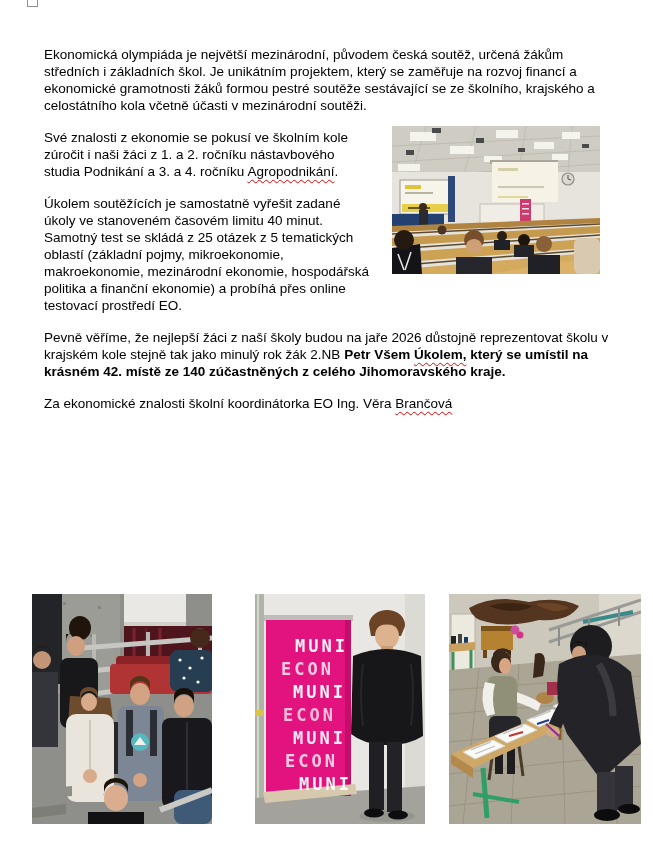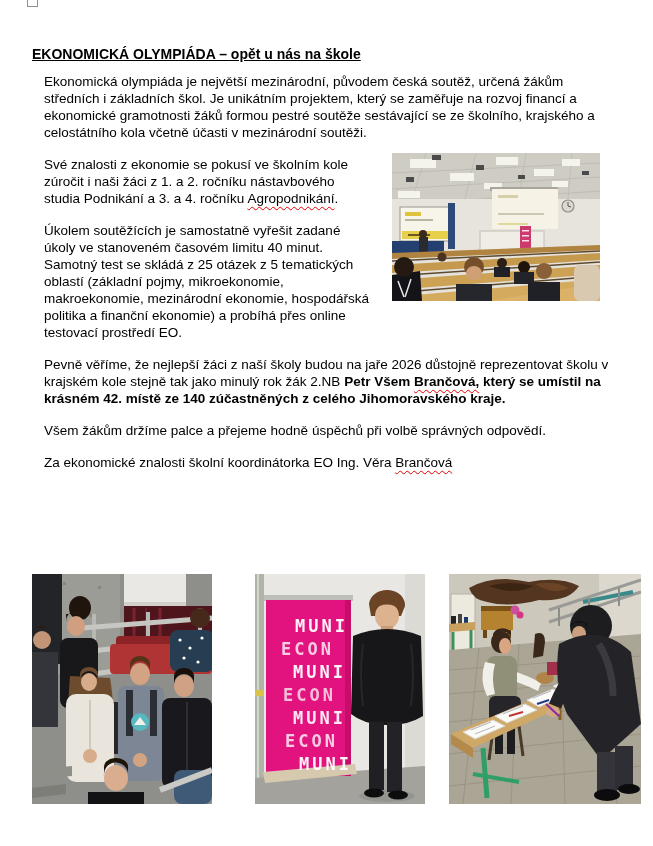--- a/index.html
+++ b/index.html
@@ -21,37 +21,36 @@
   }
   .para { margin:0 0 15px 12px; white-space:pre-wrap; }
   .b { font-weight:700; }
   .sq {
     text-decoration-line:underline; text-decoration-style:wavy;
     text-decoration-color:#e60000; text-decoration-thickness:1px;
     text-underline-offset:2.5px; text-decoration-skip-ink:none;
   }
   .figure-right { float:right; width:208px; height:148px; margin:-3px 21px 8px 20px; }
   svg { display:block; }
-  .photos { position:absolute; left:32px; top:574px; width:610px; height:230px; }
+  .photos { position:absolute; left:32px; top:594px; width:610px; height:230px; }
   .photo { position:absolute; top:0; }
   .photo.p-group { left:0; }
   .photo.p-muni  { left:223px; }
   .photo.p-desk  { left:417px; }
   .muni-letter {
     font-family:"DejaVu Sans Mono", monospace; font-weight:bold;
     font-size:17px; letter-spacing:3px; fill:#ffffff;
   }
 </style>
 </head>
 <body>
 
 <div class="anchor-sq"></div>
 
 <div class="article">
-  <div class="title">EKONOMICKÁ OLYMPIÁDA – opět u nás na škole</div>
   <div>
       <p class="para"><span class="">Ekonomická olympiáda je největší mezinárodní, původem česká soutěž, určená žákům středních i základních škol. Je unikátním projektem, který se zaměřuje na rozvoj financí a ekonomické gramotnosti žáků formou pestré soutěže sestávající se ze školního, krajského a celostátního kola včetně účasti v mezinárodní soutěži.</span></p>
       <p class="para"><svg class="figure-right" width="208" height="148" viewBox="0 0 208 148">
     <rect x="0" y="0" width="208" height="148" fill="#e4e2db"></rect>
 
     <polygon points="0,0 208,0 208,46 0,64" fill="#cfccc4"></polygon>
     <line x1="0" y1="20" x2="208" y2="10" stroke="#bab7af" stroke-width="0.8"></line>
     <line x1="0" y1="36" x2="208" y2="24" stroke="#bab7af" stroke-width="0.8"></line>
     <line x1="0" y1="52" x2="208" y2="38" stroke="#bab7af" stroke-width="0.8"></line>
     <line x1="34" y1="0" x2="16" y2="62" stroke="#bab7af" stroke-width="0.7"></line>
@@ -140,22 +139,21 @@
       <circle cx="82" cy="114" r="10" fill="#774e2a"></circle>
       <ellipse cx="82" cy="120" rx="8" ry="7" fill="#cfa076"></ellipse>
       <rect x="64" y="131" width="36" height="17" fill="#26272c"></rect>
       <circle cx="152" cy="118" r="8" fill="#8a6038"></circle>
       <rect x="136" y="129" width="32" height="19" fill="#202126"></rect>
       <rect x="182" y="112" width="26" height="36" rx="6" fill="#d9c9b0"></rect>
     </g>
   </svg></p>
       <p class="para"><span class="">Své znalosti z ekonomie se pokusí ve školním kole zúročit i naši žáci z 1. a 2. ročníku nástavbového studia Podnikání a 3. a 4. ročníku </span><span class="sq">Agropodnikání</span><span class="">.</span></p>
       <p class="para"><span class="">Úkolem soutěžících je samostatně vyřešit zadané úkoly ve stanoveném časovém limitu 40 minut. Samotný test se skládá z 25 otázek z 5 tematických oblastí (základní pojmy, mikroekonomie, makroekonomie, mezinárodní ekonomie, hospodářská politika a finanční ekonomie) a probíhá přes online testovací prostředí EO.</span></p>
-      <p class="para"><span class="">Pevně věříme, že nejlepší žáci z naší školy budou na jaře 2026 důstojně reprezentovat školu v krajském kole stejně tak jako minulý rok žák 2.NB </span><span class="b ">Petr Všem </span><span class="b sq">Brančová,</span><span class="b "> který se umístil na krásném 42. místě ze 140 zúčastněných z celého Jihomoravského kraje.</span></p>
-      <p class="para"><span class="">Všem žákům držíme palce a přejeme hodně úspěchů při volbě správných odpovědí.</span></p>
+      <p class="para"><span class="">Pevně věříme, že nejlepší žáci z naší školy budou na jaře 2026 důstojně reprezentovat školu v krajském kole stejně tak jako minulý rok žák 2.NB </span><span class="b ">Petr Všem </span><span class="b sq">Úkolem,</span><span class="b "> který se umístil na krásném 42. místě ze 140 zúčastněných z celého Jihomoravského kraje.</span></p>
       <p class="para"><span class="">Za ekonomické znalosti školní koordinátorka EO Ing. Věra </span><span class="sq">Brančová</span></p>
     </div>
 </div>
 
 <div class="photos">
 
   <svg class="photo p-group" width="180" height="230" viewBox="0 0 180 230">
     <rect width="180" height="230" fill="#8e8e8a"></rect>
     <rect x="26" y="0" width="62" height="100" fill="#9c9c96"></rect>
     <rect x="31" y="8" width="3" height="3" fill="#86867f"></rect>

